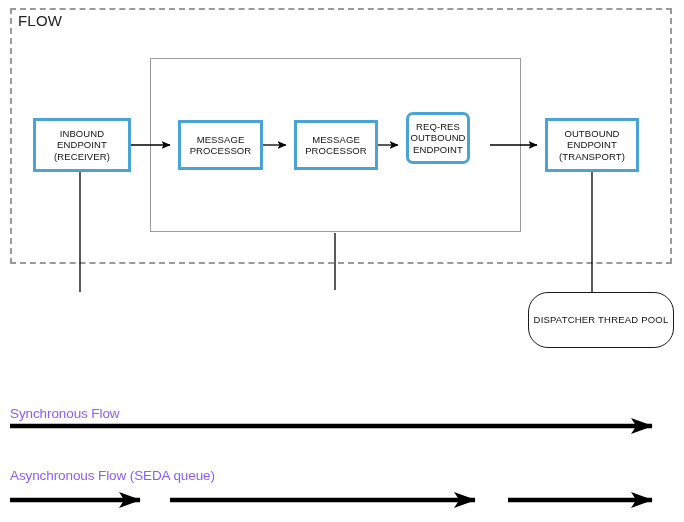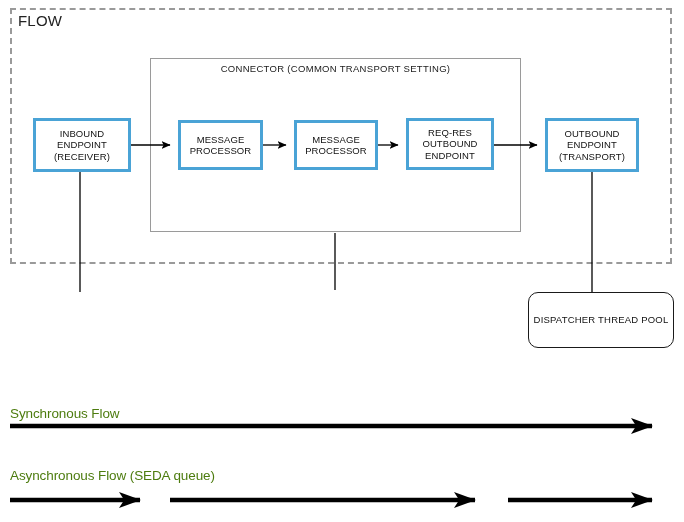--- a/index.html
+++ b/index.html
@@ -96,38 +96,34 @@
     text-align: center;
     font-size: 9.5px;
     line-height: 12px;
     color: #111111;
     letter-spacing: 0.2px;
   }
   
   .legend-label {
     position: absolute;
     font-size: 13.5px;
-    color: #4d7c0f;
+    color: #8b5cf6;
     letter-spacing: -0.1px;
     white-space: nowrap;
   }
 </style>
 </head>
 <body>
 
 <div id="canvas">
 
   <div class="flow-box"></div>
   <div class="flow-label">FLOW</div>
 
   <div class="connector-box"></div>
-  <div class="connector-title">
-    <span>CONNECTOR</span>
-    <span>(COMMON TRANSPORT SETTING)</span>
-  </div>
 
   <svg class="layer" viewBox="0 0 684 522" xmlns="http://www.w3.org/2000/svg">
     <defs>
       <marker id="ah" markerWidth="9" markerHeight="9" refX="8.4" refY="4.5" orient="auto" markerUnits="userSpaceOnUse">
         <path d="M0,0.7 L9,4.5 L0,8.3 L2.1,4.5 Z" fill="#000000"></path>
       </marker>
       <marker id="ahbig" markerWidth="22" markerHeight="17" refX="21" refY="8.5" orient="auto" markerUnits="userSpaceOnUse">
         <path d="M0,0.6 L22,8.5 L0,16.4 L5.2,8.5 Z" fill="#000000"></path>
       </marker>
     </defs>
@@ -161,39 +157,39 @@
     </div>
   </div>
 
   <div class="node" style="left:294px; top:120px; width:84px; height:50px;">
     <div>
       <span>MESSAGE</span>
       <span>PROCESSOR</span>
     </div>
   </div>
 
-  <div class="node" style="left:406px; top:118px; width:88px; height:52px;">
+  <div class="node" style="left:406px; top:112px; width:64px; height:52px;border-radius:7px;">
     <div>
       <span>REQ-RES</span>
       <span>OUTBOUND</span>
       <span>ENDPOINT</span>
     </div>
   </div>
 
   <div class="node" style="left:545px; top:118px; width:94px; height:54px;">
     <div>
       <span>OUTBOUND</span>
       <span>ENDPOINT</span>
       <span>(TRANSPORT)</span>
     </div>
   </div>
 
 
 
-  <div class="pool" style="left:528px; top:292px; width:146px; height:56px; border-radius:10px;">
+  <div class="pool" style="left:528px; top:292px; width:146px; height:56px; border-radius:20px;">
     <div>
       <span>DISPATCHER</span>
       <span>THREAD POOL</span>
     </div>
   </div>
 
   <div class="legend-label" style="left:10px; top:406px;">Synchronous Flow</div>
 
   <div class="legend-label" style="left:10px; top:468px;">Asynchronous Flow (SEDA queue)</div>
 

